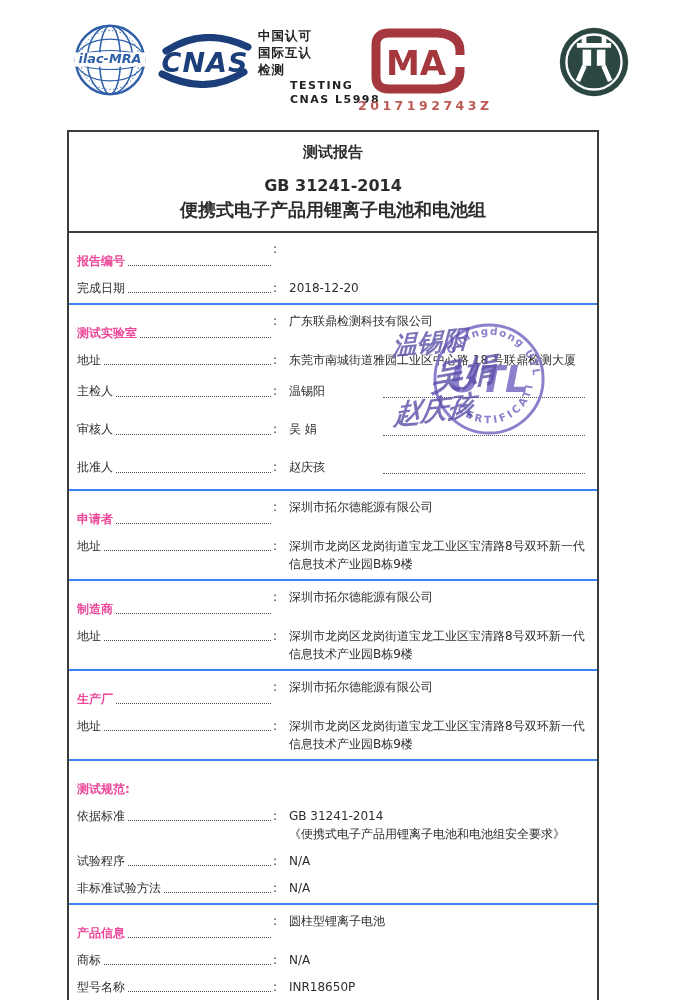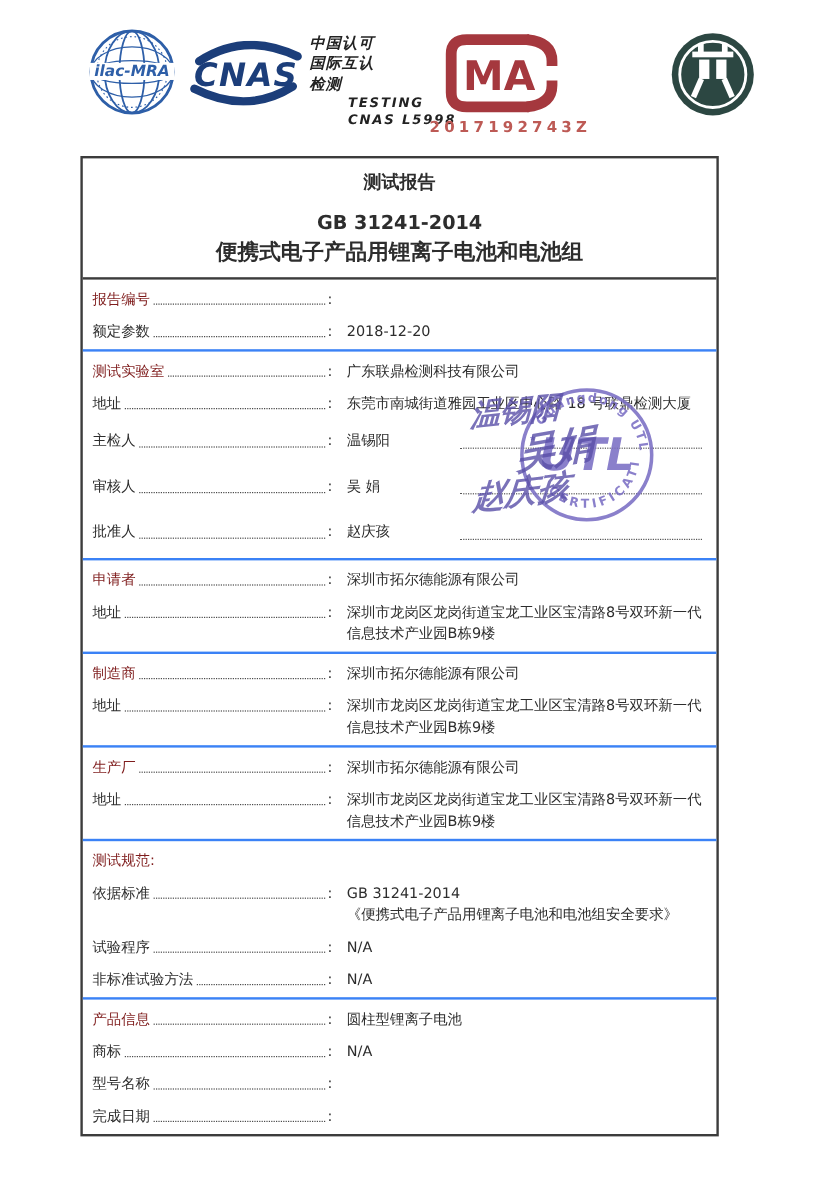--- a/index.html
+++ b/index.html
@@ -10,21 +10,21 @@
     font-family:"DejaVu Sans","Liberation Sans",sans-serif;
     color:#2d2d2d;
     overflow:hidden;
   }
 
   
   .logos{position:absolute;left:70px;top:18px;width:570px;height:100px;}
   .logo{position:absolute;}
   .ilac{left:2px;top:4px;width:76px;height:76px;}
   .cnas{left:84px;top:16px;width:102px;height:54px;}
-  .accred{left:188px;top:10px;font-weight:bold;color:#222;line-height:1.35;font-style:italic;}
+  .accred{left:188px;top:10px;font-weight:bold;color:#222;line-height:1.35;}
   .accred .zh{font-size:12.5px;letter-spacing:1px;}
   .accred .en{font-size:11px;letter-spacing:1.5px;margin-left:32px;}
   .cma{left:297px;top:8px;width:100px;height:70px;}
   .cma-num{position:absolute;left:288px;top:80px;width:120px;text-align:center;
     color:#bd5a55;font-weight:bold;font-size:12.5px;letter-spacing:3.5px;}
   .seal{left:486px;top:6px;width:76px;height:76px;}
 
   
   .report{
     position:absolute;left:67px;top:130px;width:532px;
@@ -36,21 +36,21 @@
   .t3{font-size:18px;font-weight:bold;margin:0 0 2px;}
 
   .section{border-top:2px solid #3b82f6;padding:2px 0;}
   .section:first-child{border-top:none;}
 
   .row{display:flex;align-items:flex-start;padding:4.5px 10px 4.5px 8px;
        font-size:12px;line-height:1.5;}
   .row.sig{padding-top:9px;padding-bottom:11px;}
   .lwrap{display:flex;width:200px;flex:none;}
   .label{white-space:nowrap;}
-  .label.bold{font-weight:normal;color:#7f1d1d;}
+  .label.bold{font-weight:bold;color:#ec4899;margin-top:12px;}
   .leader{flex:1;border-bottom:1.6px dotted #4a4a4a;align-self:flex-end;
           margin:0 2px 3.5px 3px;height:0;min-width:10px;}
   .colon{flex:none;}
   .value{flex:1;padding-left:12px;}
   .sig .value{flex:none;width:86px;}
   .sigline{flex:1;border-bottom:1.6px dotted #555;align-self:flex-end;
            margin:0 2px 2px 8px;height:0;}
 
   
   .overlay{position:absolute;inset:0;pointer-events:none;}
@@ -124,21 +124,21 @@
         <div class="section">
           <div class="row">
             <span class="lwrap">
               <span class="label bold">报告编号</span>
               <span class="leader"></span>
               <span class="colon">:</span>
             </span>
           </div>
           <div class="row">
             <span class="lwrap">
-              <span class="label">额定参数</span>
+              <span class="label">完成日期</span>
               <span class="leader"></span>
               <span class="colon">:</span>
             </span>
             <span class="value">2018-12-20</span>
           </div>
         </div>
         <div class="section">
           <div class="row">
             <span class="lwrap">
               <span class="label bold">测试实验室</span>
@@ -284,20 +284,21 @@
               <span class="colon">:</span>
             </span>
             <span class="value">N/A</span>
           </div>
           <div class="row">
             <span class="lwrap">
               <span class="label">型号名称</span>
               <span class="leader"></span>
               <span class="colon">:</span>
             </span>
+            <span class="value">INR18650P</span>
           </div>
           <div class="row">
             <span class="lwrap">
               <span class="label">完成日期</span>
               <span class="leader"></span>
               <span class="colon">:</span>
             </span>
           </div>
         </div>
       </div>

